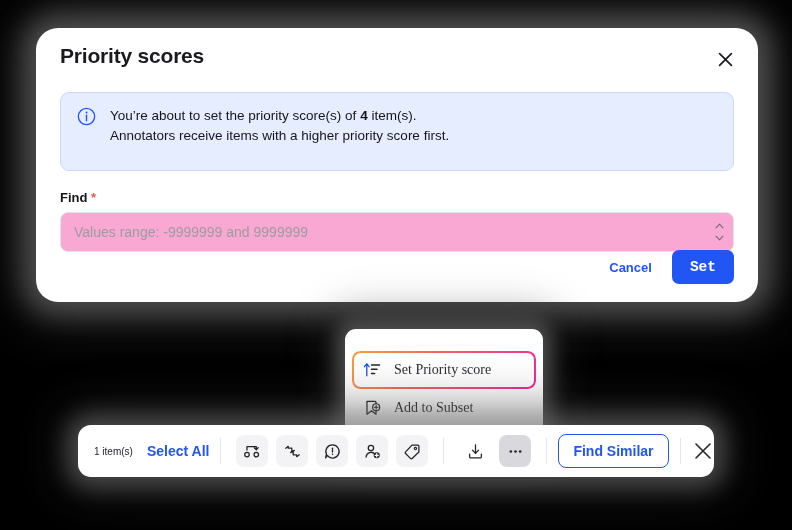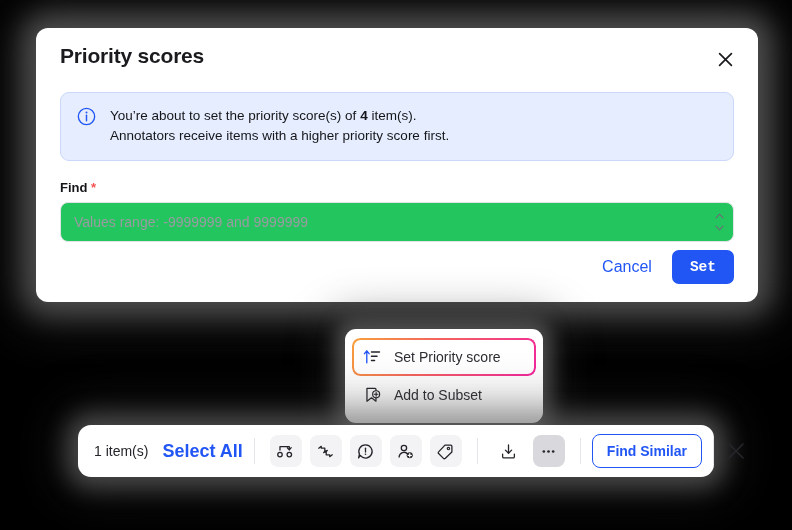--- a/index.html
+++ b/index.html
@@ -10,21 +10,21 @@
     overflow: hidden;
   }
   #stage { position: relative; width: 792px; height: 530px; background: #000; }
 
   
   #modal {
     position: absolute;
     left: 36px; top: 28px;
     width: 722px; height: 274px;
     background: #ffffff;
-    border-radius: 12px;
+    border-radius: 22px;
     box-shadow: 0 0 26px 14px rgba(120,120,120,0.55),
                 0 0 52px 26px rgba(60,60,60,0.45);
   }
   #modal-head {
     position: relative;
     height: 56px;
     padding: 0 24px;
     display: flex; align-items: center;
   }
   #modal-title {
@@ -42,21 +42,21 @@
     color: #1b1b1f;
   }
   #modal-close svg { display: block; }
 
   
   #info-banner {
     margin: 8px 24px 0 24px;
     background: #e6edfe;
     border: 1px solid #c9d8fb;
     border-radius: 9px;
-    padding: 13px 16px 14px 16px;
+    padding: 13px 16px 24px 16px;
     display: flex;
     gap: 14px;
     align-items: flex-start;
   }
   #info-icon { flex: 0 0 auto; margin-top: 1px; }
   #info-text {
     font-size: 13.5px;
     line-height: 20px;
     color: #15161a;
   }
@@ -69,21 +69,21 @@
     font-weight: 700;
     color: #15161a;
     margin-bottom: 7px;
   }
   #field-label .req { color: #f0534f; font-weight: 700; }
   #field-box {
     position: relative;
     height: 40px;
     border: 1px solid #e2e3e6;
     border-radius: 8px;
-    background: #22c55e;
+    background: #f9a8d4;
     display: flex;
     align-items: center;
     padding: 0 34px 0 13px;
   }
   #field-input {
     border: 0; outline: 0; width: 100%;
     font-family: "Liberation Sans", sans-serif;
     font-size: 14px;
     color: #15161a;
     background: transparent;
@@ -101,21 +101,21 @@
 
   
   #modal-actions {
     position: absolute;
     right: 24px; bottom: 18px;
     display: flex; align-items: center; gap: 14px;
   }
   #btn-cancel {
     background: none; border: 0;
     font-family: "Liberation Sans", sans-serif;
-    font-size: 16px; font-weight: 400;
+    font-size: 13px; font-weight: 700;
     color: #2156f5;
     cursor: pointer;
     padding: 8px 6px;
   }
   #btn-set {
     background: #2156f5;
     border: 0; border-radius: 7px;
     font-family: Liberation Mono, monospace;
     font-size: 14.5px; font-weight: 700;
     color: #ffffff;
@@ -123,23 +123,24 @@
     cursor: pointer;
   }
 
   
   #menu {
     position: absolute;
     left: 345px; top: 329px;
     width: 198px;
     background: #ffffff;
     border-radius: 11px;
-    padding: 9px 7px;
+    padding: 22px 7px;
     box-shadow: 0 0 18px 9px rgba(130,130,130,0.5),
                 0 0 40px 18px rgba(55,55,55,0.4);
+    font-family: Liberation Serif, serif;
   }
   .menu-item {
     display: flex; align-items: center;
     gap: 12px;
     height: 38px;
     padding: 0 10px;
     border-radius: 8px;
     cursor: pointer;
     font-size: 14px;
     color: #2d2e33;
@@ -170,28 +171,28 @@
     width: 636px; height: 52px;
     background: #ffffff;
     border-radius: 13px;
     display: flex; align-items: center;
     padding: 0 14px 0 16px;
     gap: 0;
     box-shadow: 0 0 22px 11px rgba(125,125,125,0.5),
                 0 0 46px 22px rgba(55,55,55,0.4);
   }
   #tb-count {
-    font-size: 14px;
+    font-size: 10px;
     color: #25262b;
     white-space: nowrap;
   }
   #tb-selectall {
     background: none; border: 0;
     font-family: "Liberation Sans", sans-serif;
-    font-size: 18px; font-weight: 700;
+    font-size: 14px; font-weight: 700;
     color: #2156f5;
     cursor: pointer;
     margin-left: 14px;
     white-space: nowrap;
   }
   .tb-sep {
     width: 1px; height: 26px;
     background: #e4e5e8;
     margin: 0 11px;
     flex: 0 0 1px;

